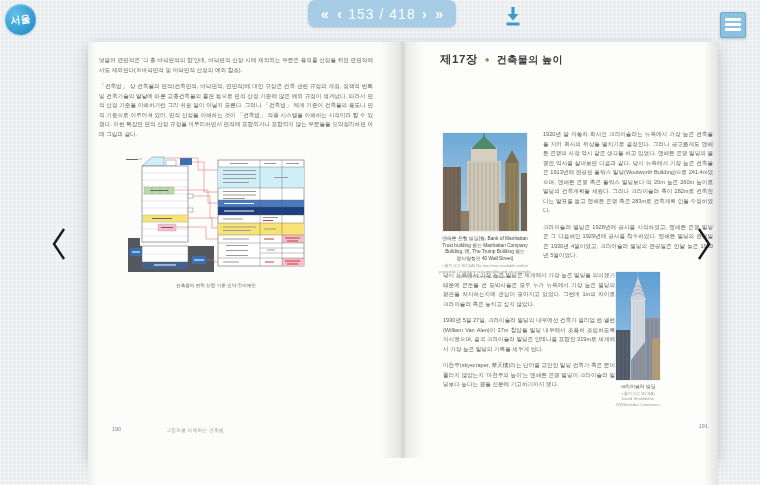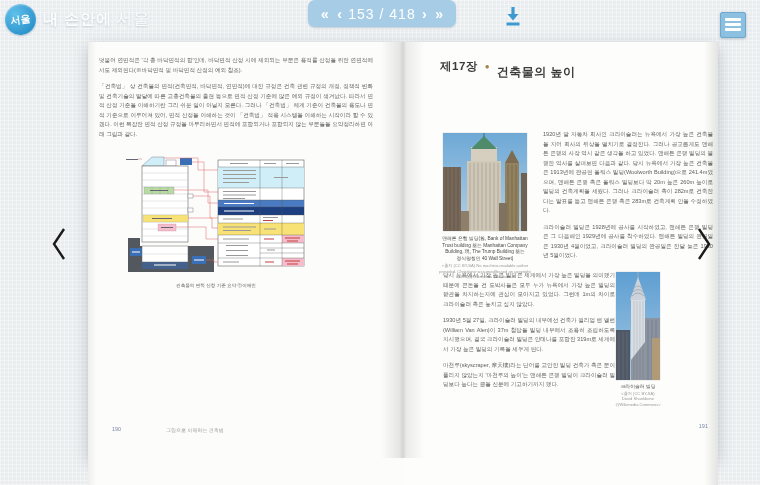--- a/index.html
+++ b/index.html
@@ -60,21 +60,21 @@
   .edge-shadow-r { position:absolute; right:0; top:0; width:14px; height:100%; pointer-events:none; z-index:5;
     background:linear-gradient(to right, rgba(0,0,0,0), rgba(0,0,0,.10)); }
   .edge-shadow-l { position:absolute; left:0; top:0; width:8px; height:100%; pointer-events:none; z-index:5;
     background:linear-gradient(to left, rgba(0,0,0,0), rgba(0,0,0,.06)); }
 
   
   .body-text { font-size:5.6px; line-height:1.7; color:#5e5e5e; text-align:justify; word-break:break-all; }
   .chapter { position:absolute; left:37px; top:10px; display:flex; align-items:center; gap:7px; }
   .chapter .label { font-size:11.5px; font-weight:bold; color:#3b3b3b; letter-spacing:.5px; }
   .chapter .bullet { font-size:8px; color:#a5854f; }
-  .chapter .title { font-size:12px; font-weight:bold; color:#3b3b3b; letter-spacing:.5px;margin-top:12px; }
+  .chapter .title { font-size:10px; font-weight:bold; color:#3b3b3b; letter-spacing:.5px; }
 
   .fig-caption-strong { font-size:4.8px; color:#4a4a4a; text-align:center; line-height:1.4; }
   .fig-caption-src { font-size:4.1px; color:#9a9a9a; text-align:center; line-height:1.4; }
   .page-num { font-size:5.5px; color:#7a86a8; }
   .book-title-footer { font-size:5px; color:#9a9a9a; }
 
   
   .lp-p1 { position:absolute; left:11px; top:14px; width:274px; }
   .lp-p2 { position:absolute; left:11px; top:40px; width:274px; }
   .lp-diagram { position:absolute; left:38px; top:112px; width:180px; height:126px; }
@@ -94,21 +94,20 @@
   .rp-cap2 { position:absolute; left:195px; top:342px; width:80px; }
   .rp-pagenum { position:absolute; right:10px; top:381px; }
 </style>
 </head>
 <body>
 
 <div class="screen">
 
   <div class="logo-wrap">
     <div class="logo-circle">서울</div>
-    <div class="logo-title"><span class="t1">내 손안에</span><span class="t2">서울</span></div>
   </div>
 
   <div class="nav-pill">
     <span class="nav-arrow">«</span>
     <span class="nav-arrow">‹</span>
     <span class="nav-count">153 / 418</span>
     <span class="nav-arrow">›</span>
     <span class="nav-arrow">»</span>
   </div>
 

